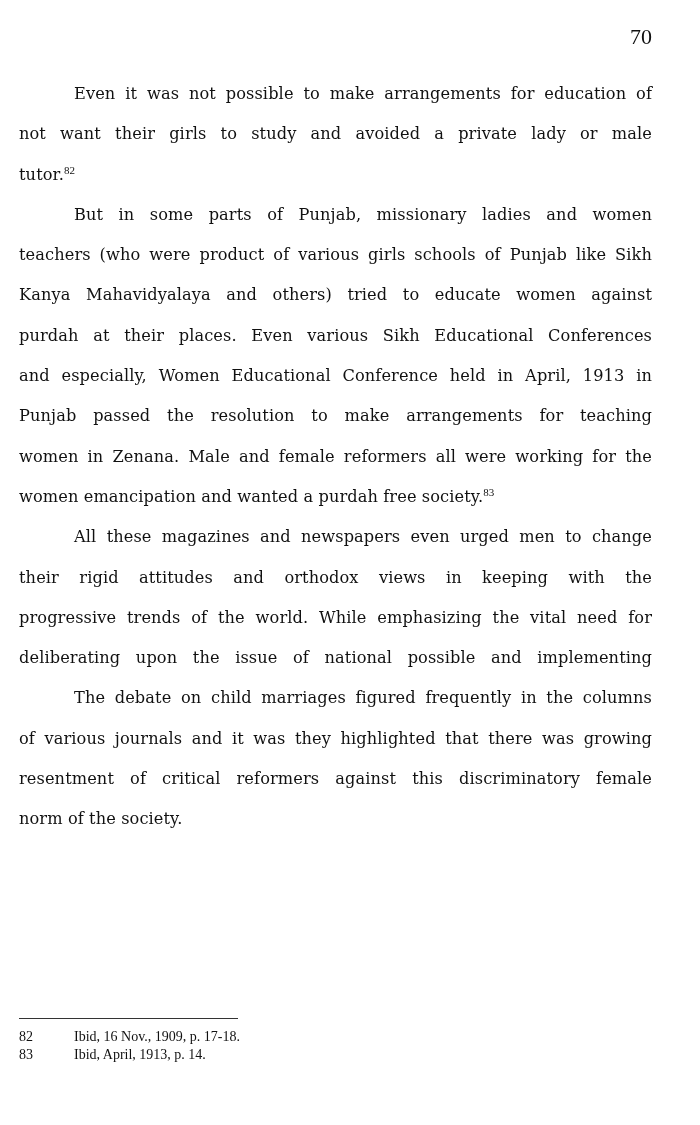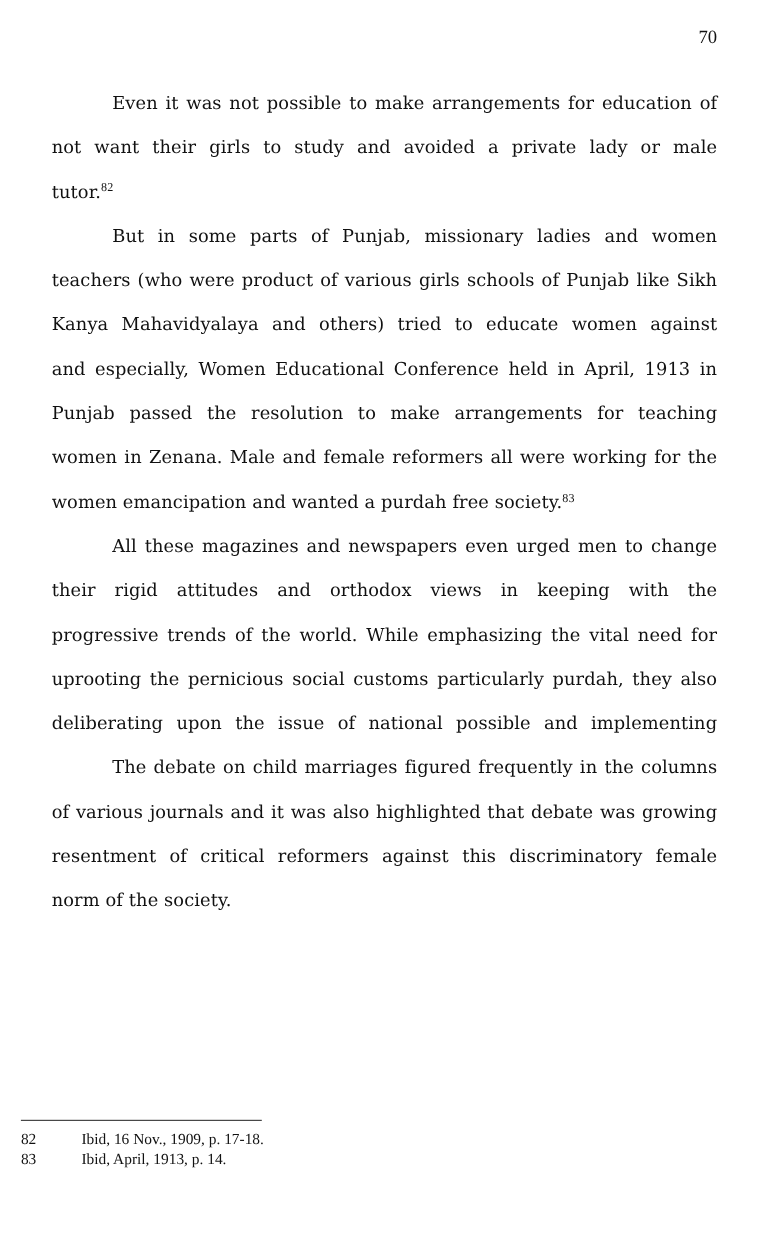--- a/index.html
+++ b/index.html
@@ -1,32 +1,32 @@
 <!DOCTYPE html>
 <html><head>
   <meta charset="utf-8">
   <style>
     html, body { margin: 0; padding: 0; background: #ffffff; }
     body { width: 700px; height: 1125px; position: relative; overflow: hidden; color: #111; }
     .page-number {
       position: absolute; top: 24px; right: 48px;
       font-family: "Liberation Serif", "DejaVu Serif", serif;
-      font-size: 17px;
+      font-size: 22px;
       margin-left: 28px;
     }
     .body-text {
       position: absolute; left: 19px; top: 78px; width: 633px;
       font-family: "DejaVu Serif", "Liberation Serif", serif;
       font-size: 16.2px;
       letter-spacing: 0.1px;
     }
     .line {
       height: 40.3px; line-height: 32px;
       text-align: justify; text-align-last: justify;
-      white-space: nowrap; overflow: visible; margin-left: 28px;
+      white-space: nowrap; overflow: visible;
     }
     .line.last { text-align-last: left; }
     .line.indent { padding-left: 55px; }
     sup.fn {
       font-family: "Liberation Serif", serif; font-size: 11px;
       vertical-align: 6px; line-height: 0;
     }
     .fn-rule {
       position: absolute; left: 19px; top: 1018px; width: 219px; height: 0;
       border-top: 1.3px solid #333;
@@ -49,37 +49,37 @@
   <div>
     <div class="line indent">Even it was not possible to make arrangements for education of</div>
     <div class="line">not want their girls to study and avoided a private lady or male</div>
     <div class="line last"><span>tutor.</span><sup class="fn">82</sup></div>
   </div>
 
   <div>
     <div class="line indent">But in some parts of Punjab, missionary ladies and women</div>
     <div class="line">teachers (who were product of various girls schools of Punjab like Sikh</div>
     <div class="line">Kanya Mahavidyalaya and others) tried to educate women against</div>
+    <div class="line">purdah at their places. Even various Sikh Educational Conferences</div>
     <div class="line">and especially, Women Educational Conference held in April, 1913 in</div>
     <div class="line">Punjab passed the resolution to make arrangements for teaching</div>
     <div class="line">women in Zenana.  Male and female reformers all were working for the</div>
     <div class="line last"><span>women emancipation and wanted a purdah free society.</span><sup class="fn">83</sup></div>
   </div>
 
   <div>
     <div class="line indent">All these magazines and newspapers even urged men to change</div>
     <div class="line">their rigid attitudes and orthodox views in keeping with the</div>
     <div class="line">progressive trends of the world.  While emphasizing the vital need for</div>
-    <div class="line">uprooting the pernicious social customs particularly purdah, they also</div>
     <div class="line">deliberating upon the issue of national possible and implementing</div>
   </div>
 
   <div>
     <div class="line indent">The debate on child marriages figured frequently in the columns</div>
-    <div class="line">of various journals and it was also highlighted that debate was growing</div>
+    <div class="line">of various journals and it was they highlighted that there was growing</div>
     <div class="line">resentment of critical reformers against this discriminatory female</div>
     <div class="line last">norm of the society.</div>
   </div>
 </div>
 
 <div class="fn-rule"></div>
 
 <div class="footnotes">
   <div class="footnote">
     <span class="fn-num">82</span>

